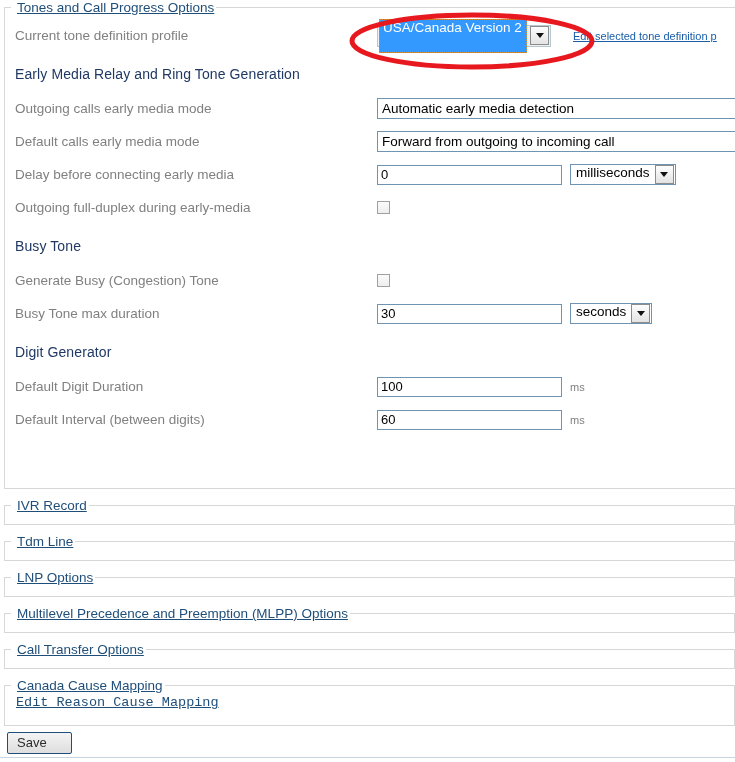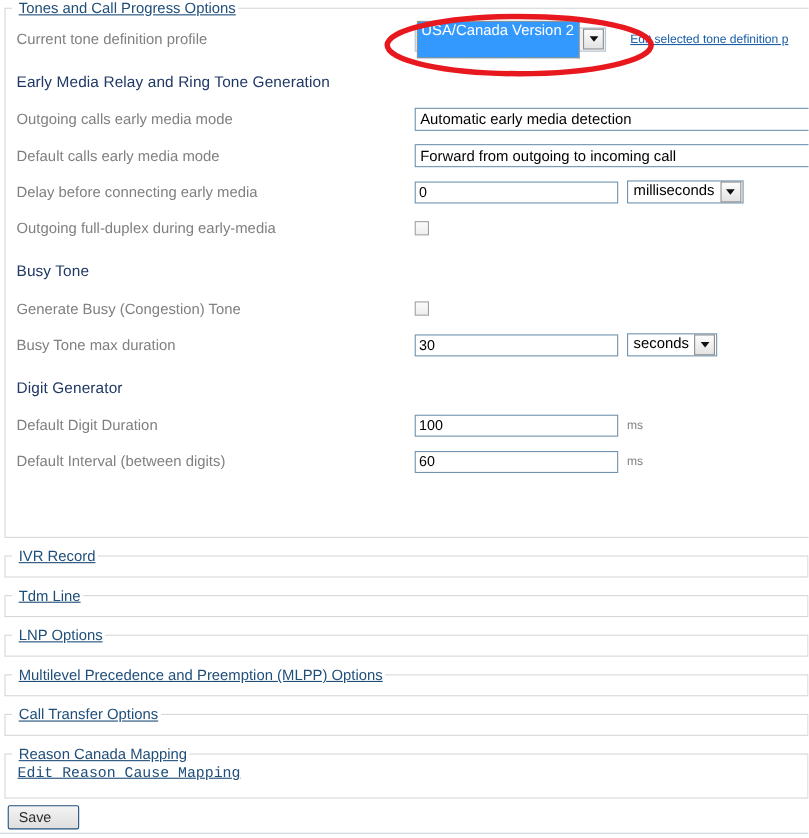--- a/index.html
+++ b/index.html
@@ -379,21 +379,21 @@
 
   <fieldset class="collapsed">
     <legend><span class="legend-link">Multilevel Precedence and Preemption (MLPP) Options</span></legend>
   </fieldset>
 
   <fieldset class="collapsed">
     <legend><span class="legend-link">Call Transfer Options</span></legend>
   </fieldset>
 
   <fieldset class="collapsed tall">
-    <legend><span class="legend-link">Reason Canada Mapping</span></legend>
+    <legend><span class="legend-link">Canada Cause Mapping</span></legend>
     <div class="collapsed-body">
       <span class="body-link">Edit Reason Cause Mapping</span>
     </div>
   </fieldset>
 
   <div id="save-row">
     <button id="save-button">Save</button>
   </div>
 
   <div id="bottom-rule"></div>

